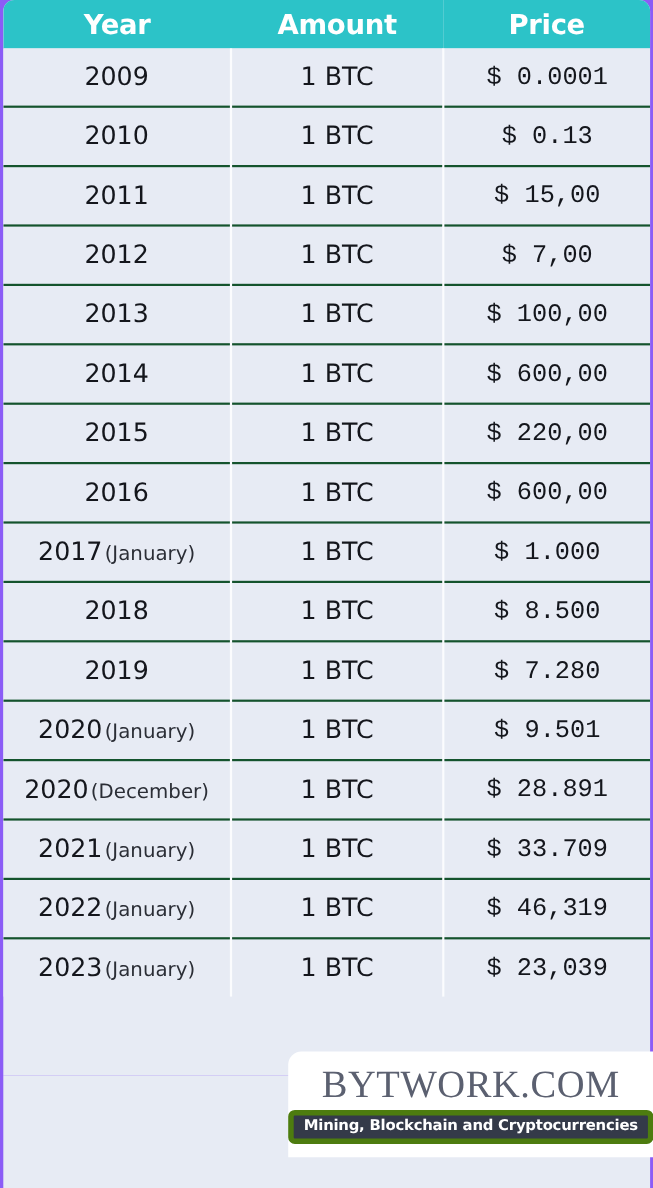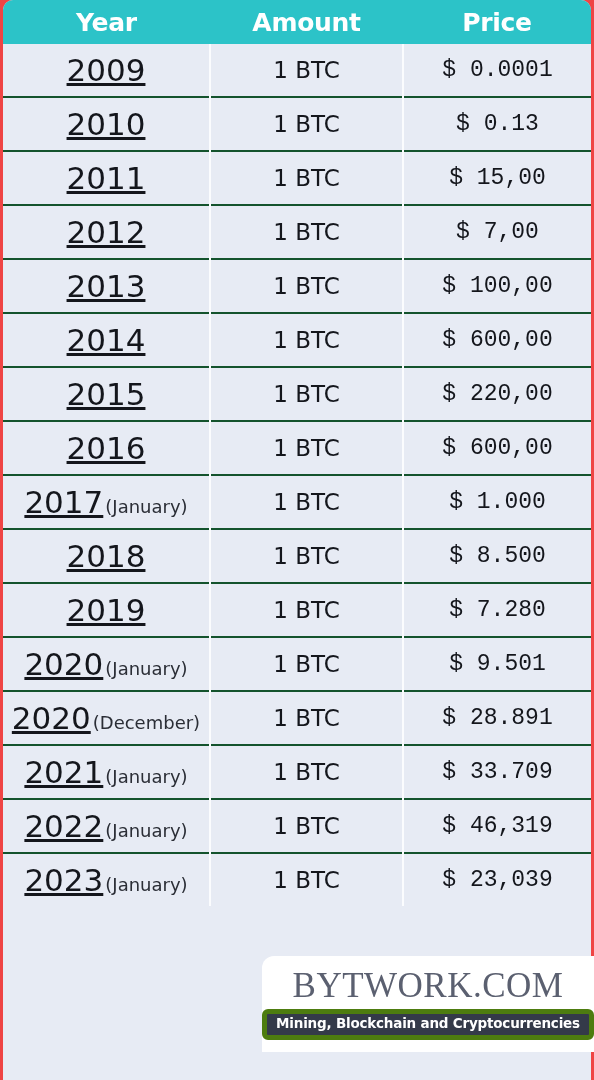--- a/index.html
+++ b/index.html
@@ -11,21 +11,21 @@
     height: 1080px;
     background: #ffffff;
     font-family: "Liberation Sans", sans-serif;
     overflow: hidden;
   }
 
   #page {
     position: relative;
     width: 594px;
     height: 1080px;
-    background: #ef4444;
+    background: #8b5cf6;
     box-sizing: border-box;
   }
 
   
   #table-wrap {
     position: absolute;
     left: 3px;
     top: 0px;
     width: 588px;
     height: 978px;
@@ -79,23 +79,22 @@
   tbody td:last-child {
     border-right: none;
     font-family: Liberation Mono, monospace;
   }
 
   col.col-year   { width: 207px; }
   col.col-amount { width: 193px; }
   col.col-price  { width: 188px; }
 
   .year-main {
-    font-size: 31px;
+    font-size: 23px;
     color: #14161c;
-    text-decoration: underline;
   }
   .year-note {
     font-size: 18px;
     color: #2b2e36;
     margin-left: 2px;
   }
 
   
   #footer-area {
     position: absolute;

